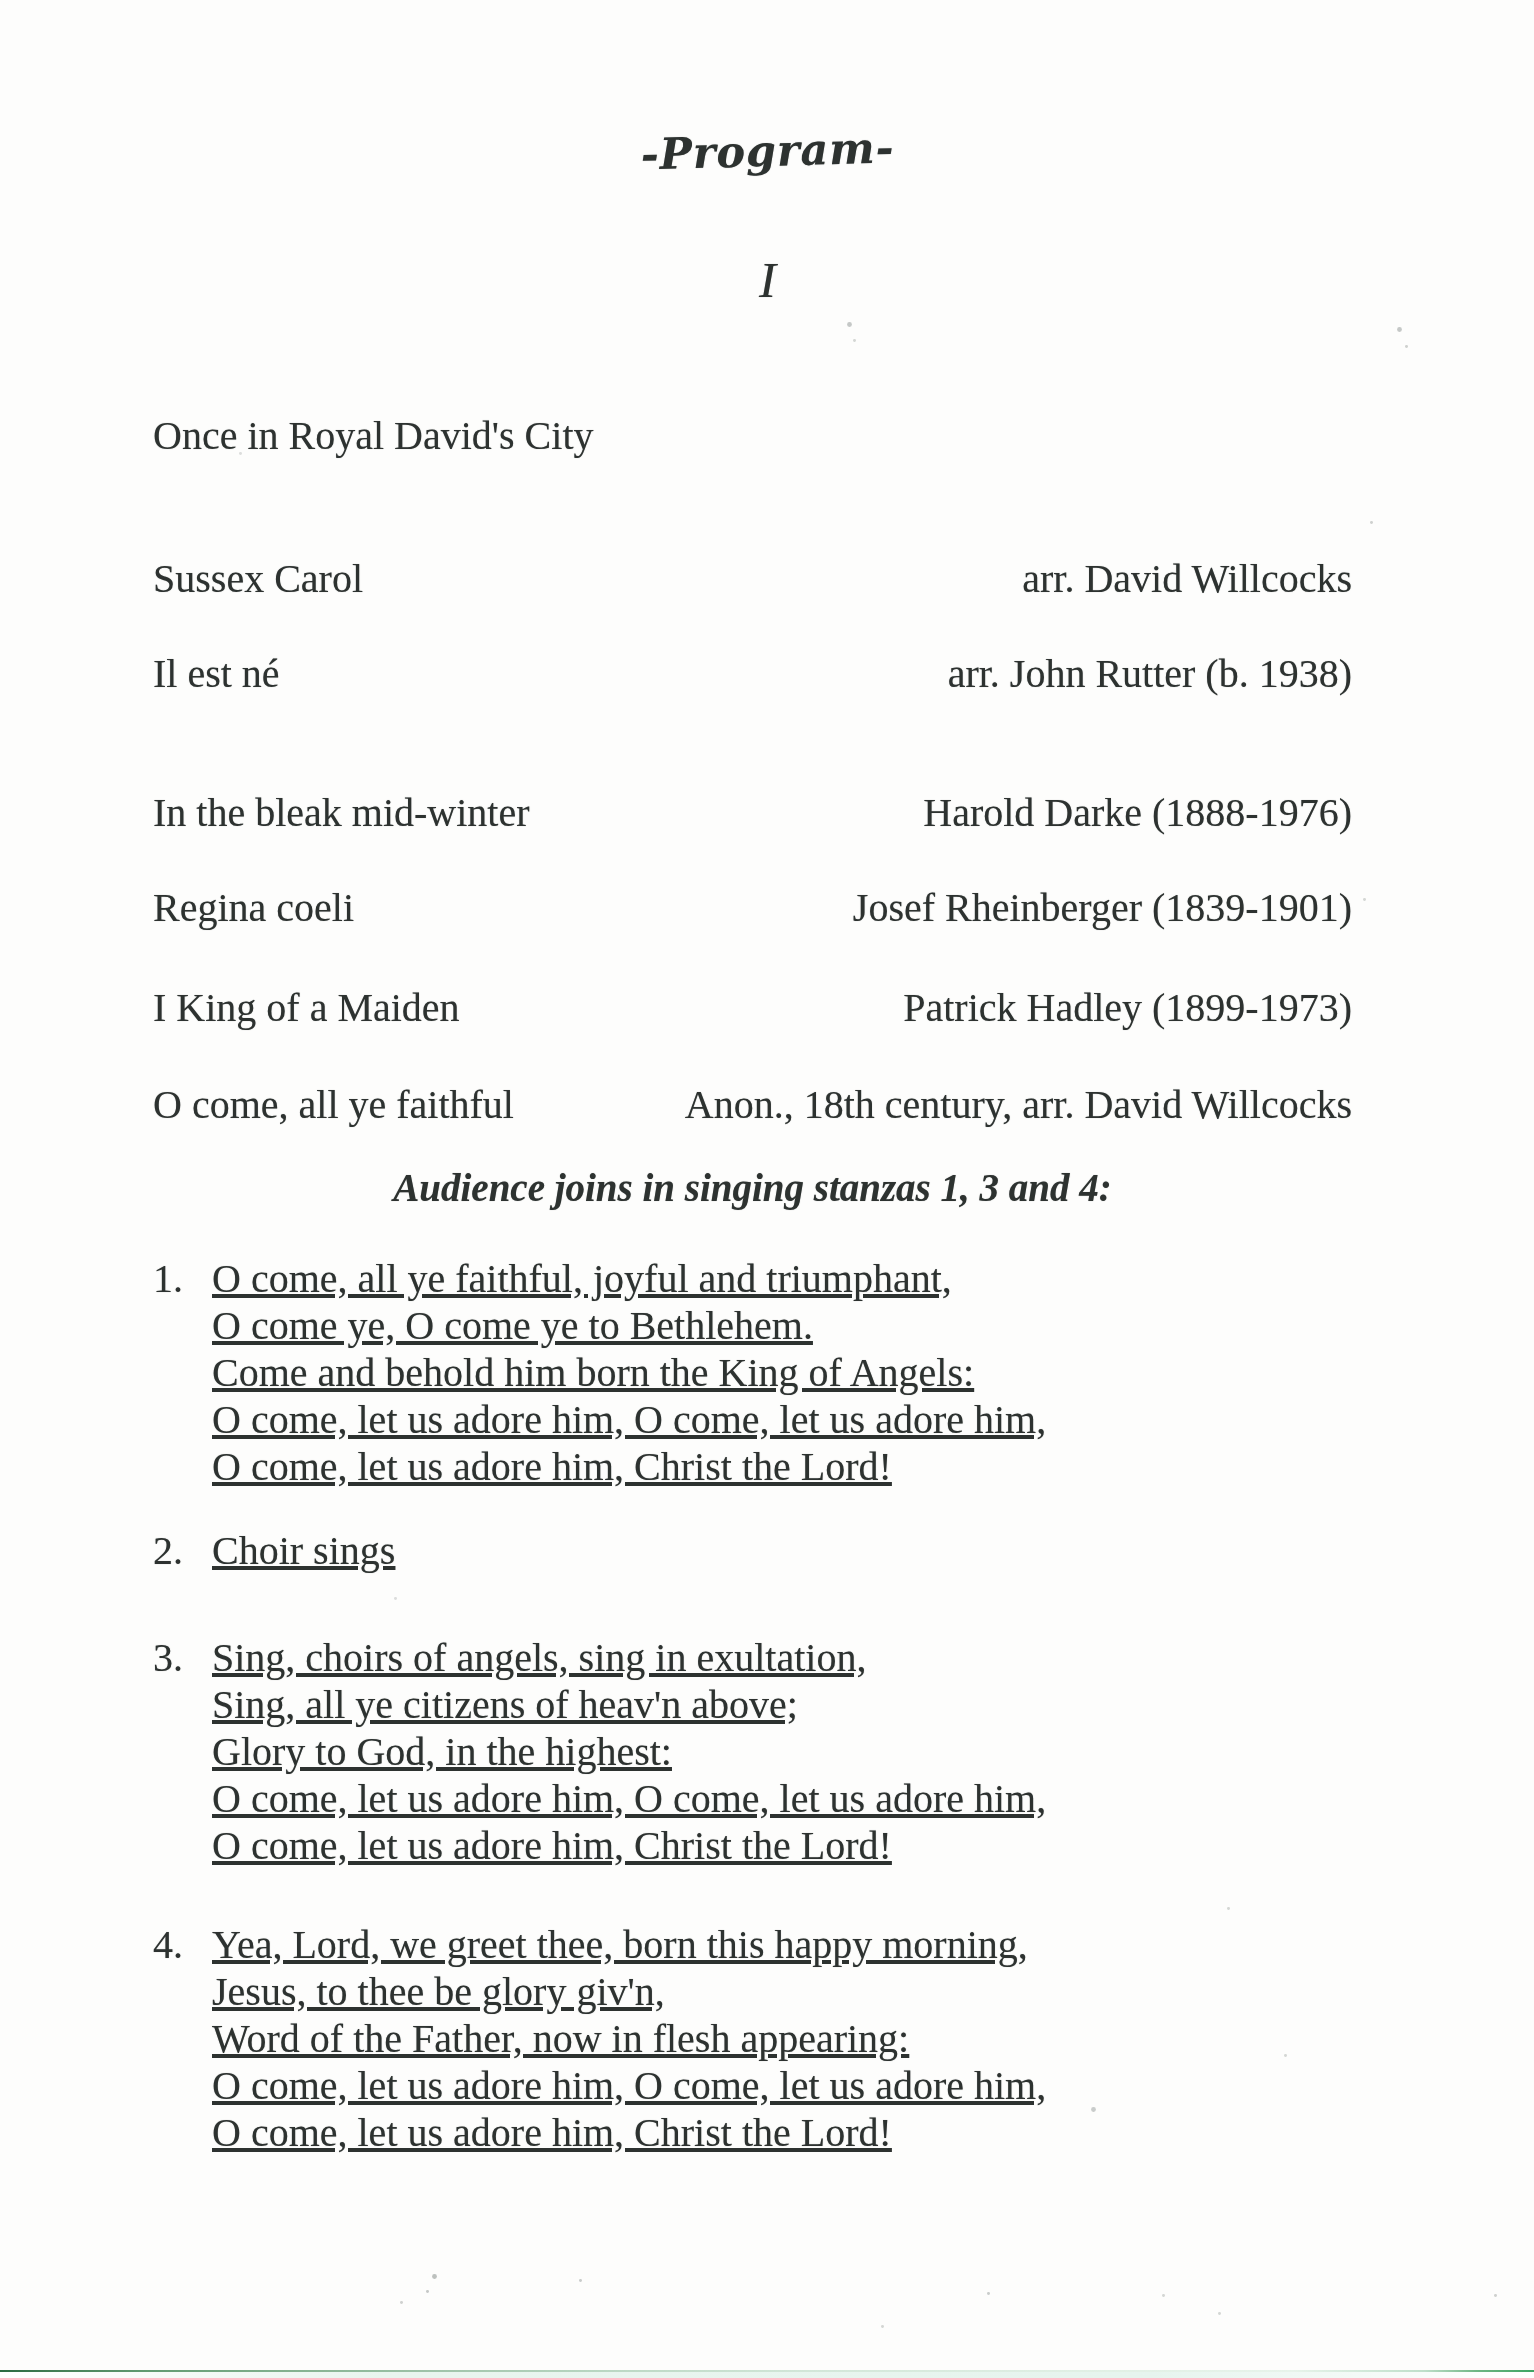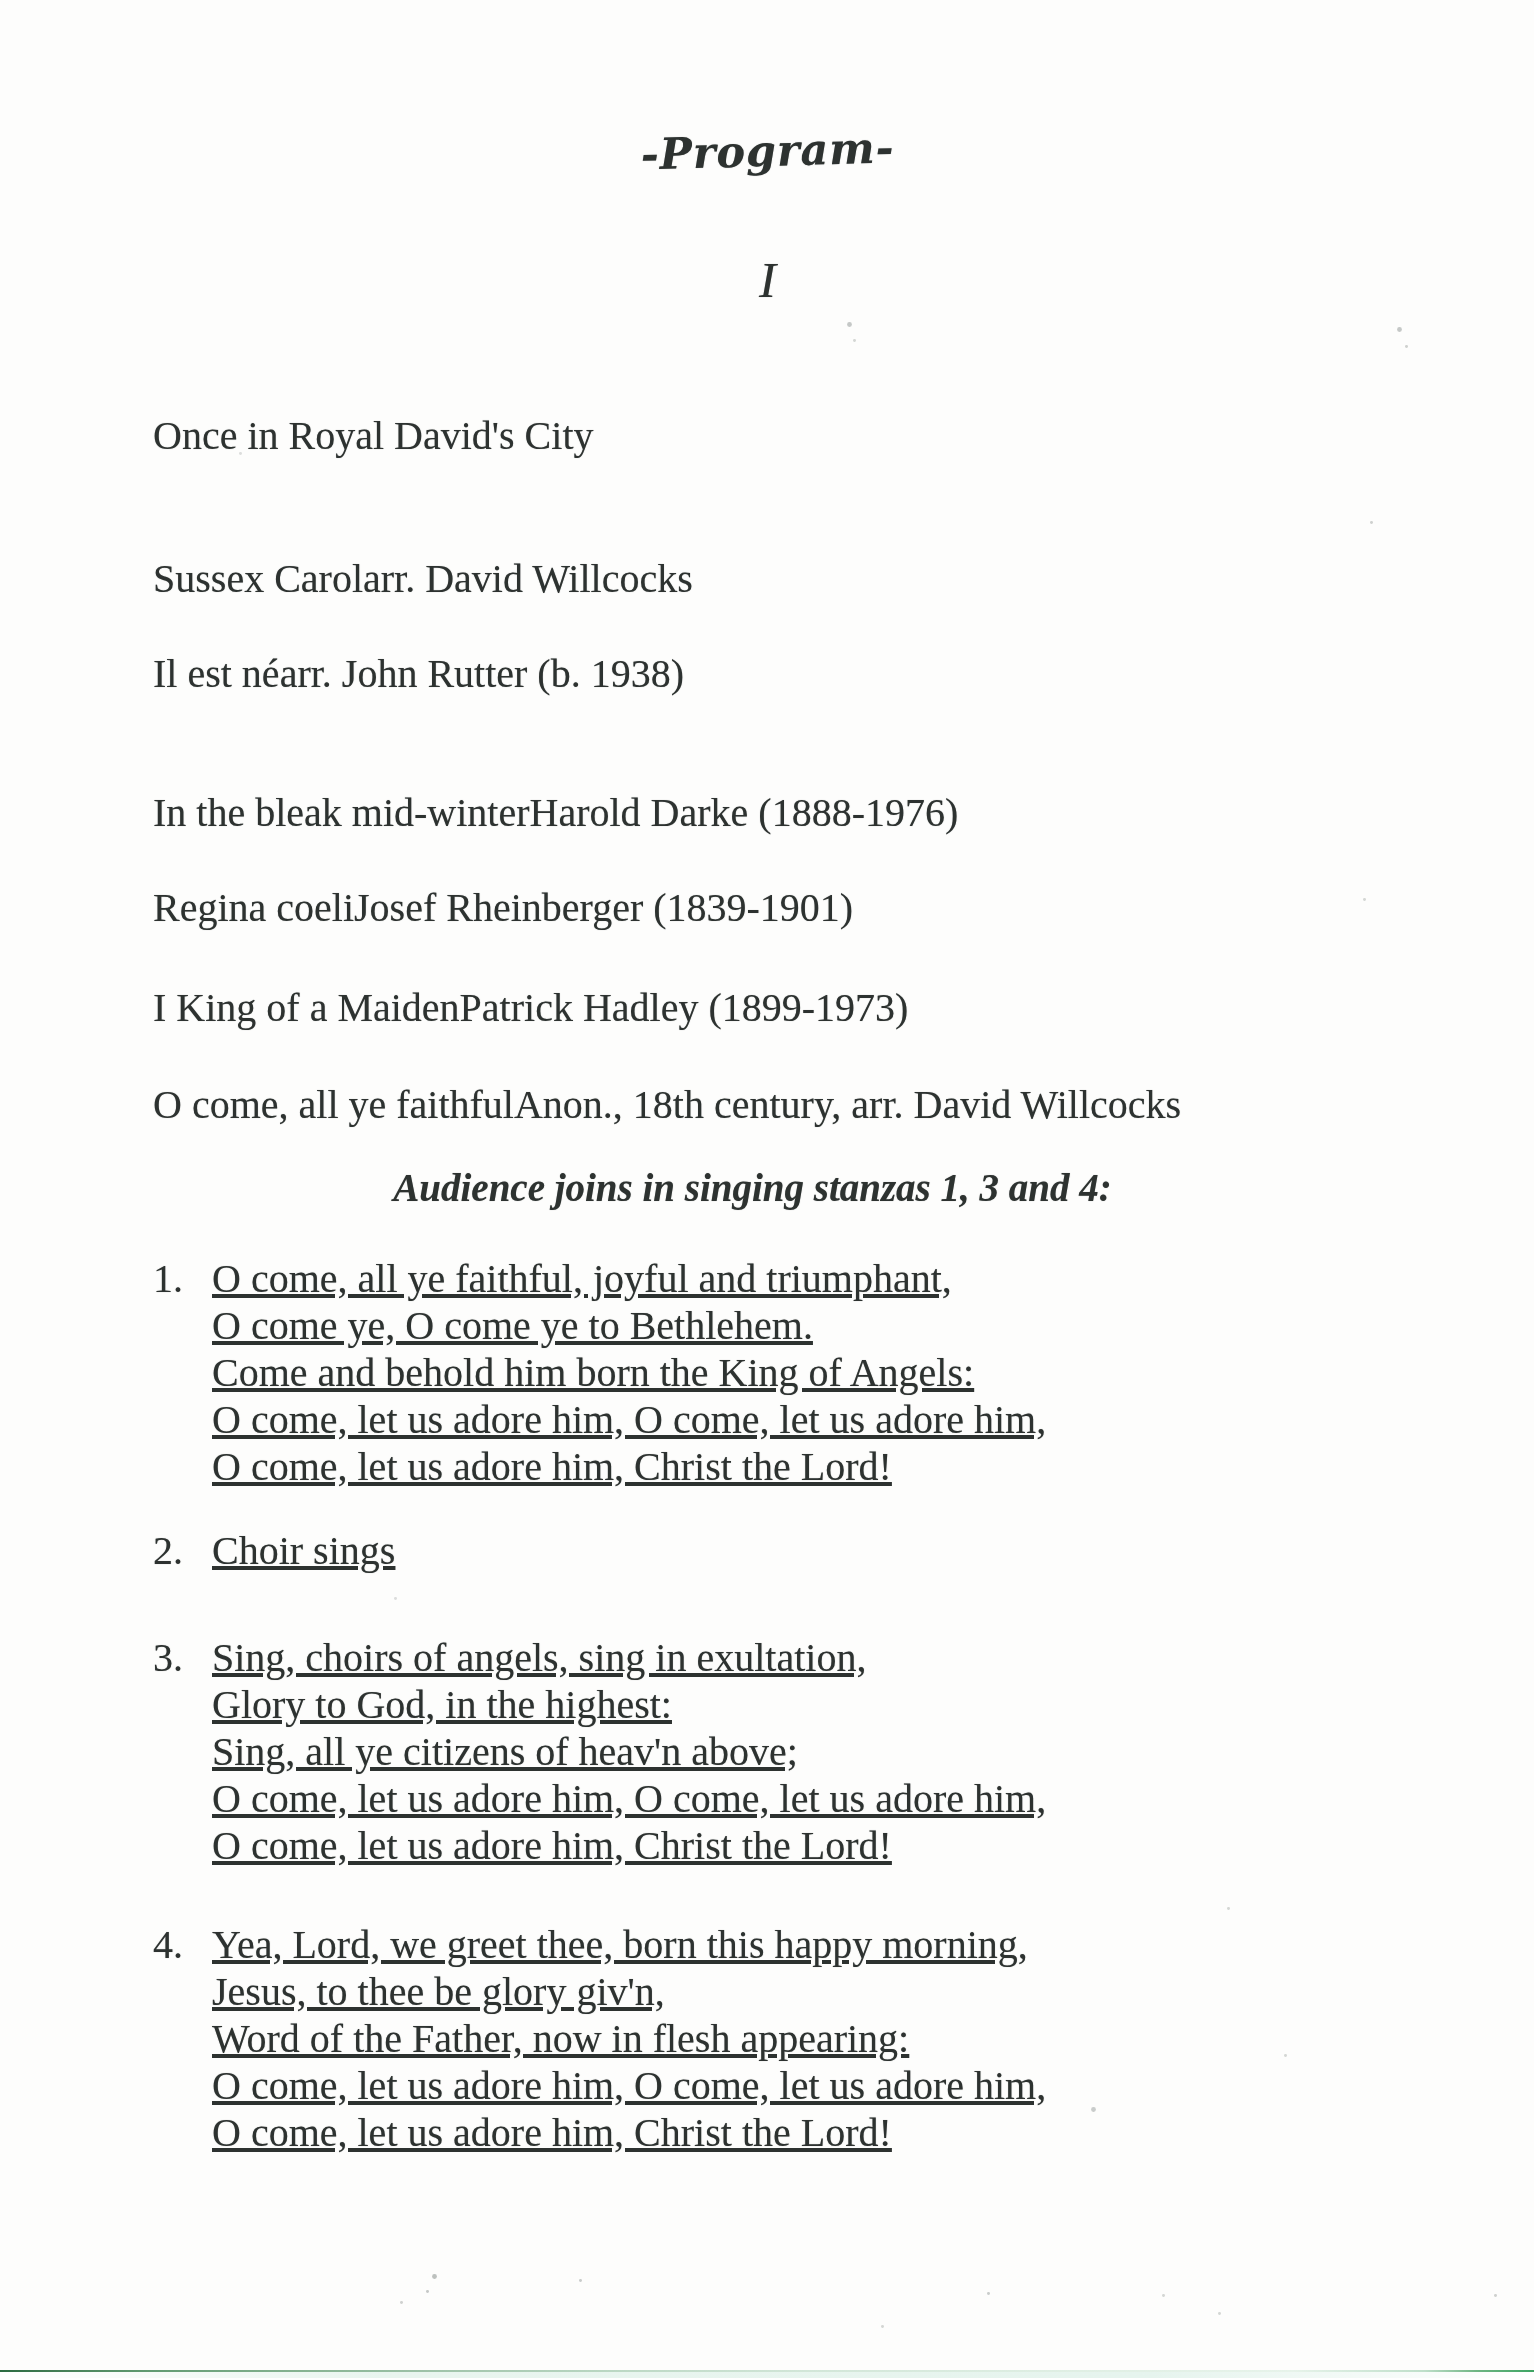--- a/index.html
+++ b/index.html
@@ -28,21 +28,21 @@
     font-style:italic;font-size:51px;
   }
 
   
   .program-list{
     position:absolute;left:153px;top:0;width:1199px;
     font-size:40px;line-height:47px;white-space:nowrap;
   }
   .program-row{
     position:absolute;left:0;width:100%;
-    display:flex;align-items:flex-start;
+    display:flex;justify-content:space-between;align-items:flex-start;
   }
   .program-row:nth-of-type(1){top:412px}
   .program-row:nth-of-type(2){top:555px}
   .program-row:nth-of-type(3){top:650px}
   .program-row:nth-of-type(4){top:789px}
   .program-row:nth-of-type(5){top:884px}
   .program-row:nth-of-type(6){top:984px}
   .program-row:nth-of-type(7){top:1081px}
   .composer{text-align:right;}
 
@@ -184,22 +184,22 @@
         <div class="stanza-number">2.</div>
         <div class="stanza-lines">
           <div class="stanza-line">Choir sings</div>
         </div>
       </div>
 
       <div class="stanza txt">
         <div class="stanza-number">3.</div>
         <div class="stanza-lines">
           <div class="stanza-line">Sing, choirs of angels, sing in exultation,</div>
+          <div class="stanza-line">Sing, all ye citizens of heav'n above;</div>
           <div class="stanza-line">Glory to God, in the highest:</div>
-          <div class="stanza-line">Sing, all ye citizens of heav'n above;</div>
           <div class="stanza-line">O come, let us adore him, O come, let us adore him,</div>
           <div class="stanza-line">O come, let us adore him, Christ the Lord!</div>
         </div>
       </div>
 
       <div class="stanza txt">
         <div class="stanza-number">4.</div>
         <div class="stanza-lines">
           <div class="stanza-line">Yea, Lord, we greet thee, born this happy morning,</div>
           <div class="stanza-line">Jesus, to thee be glory giv'n,</div>

